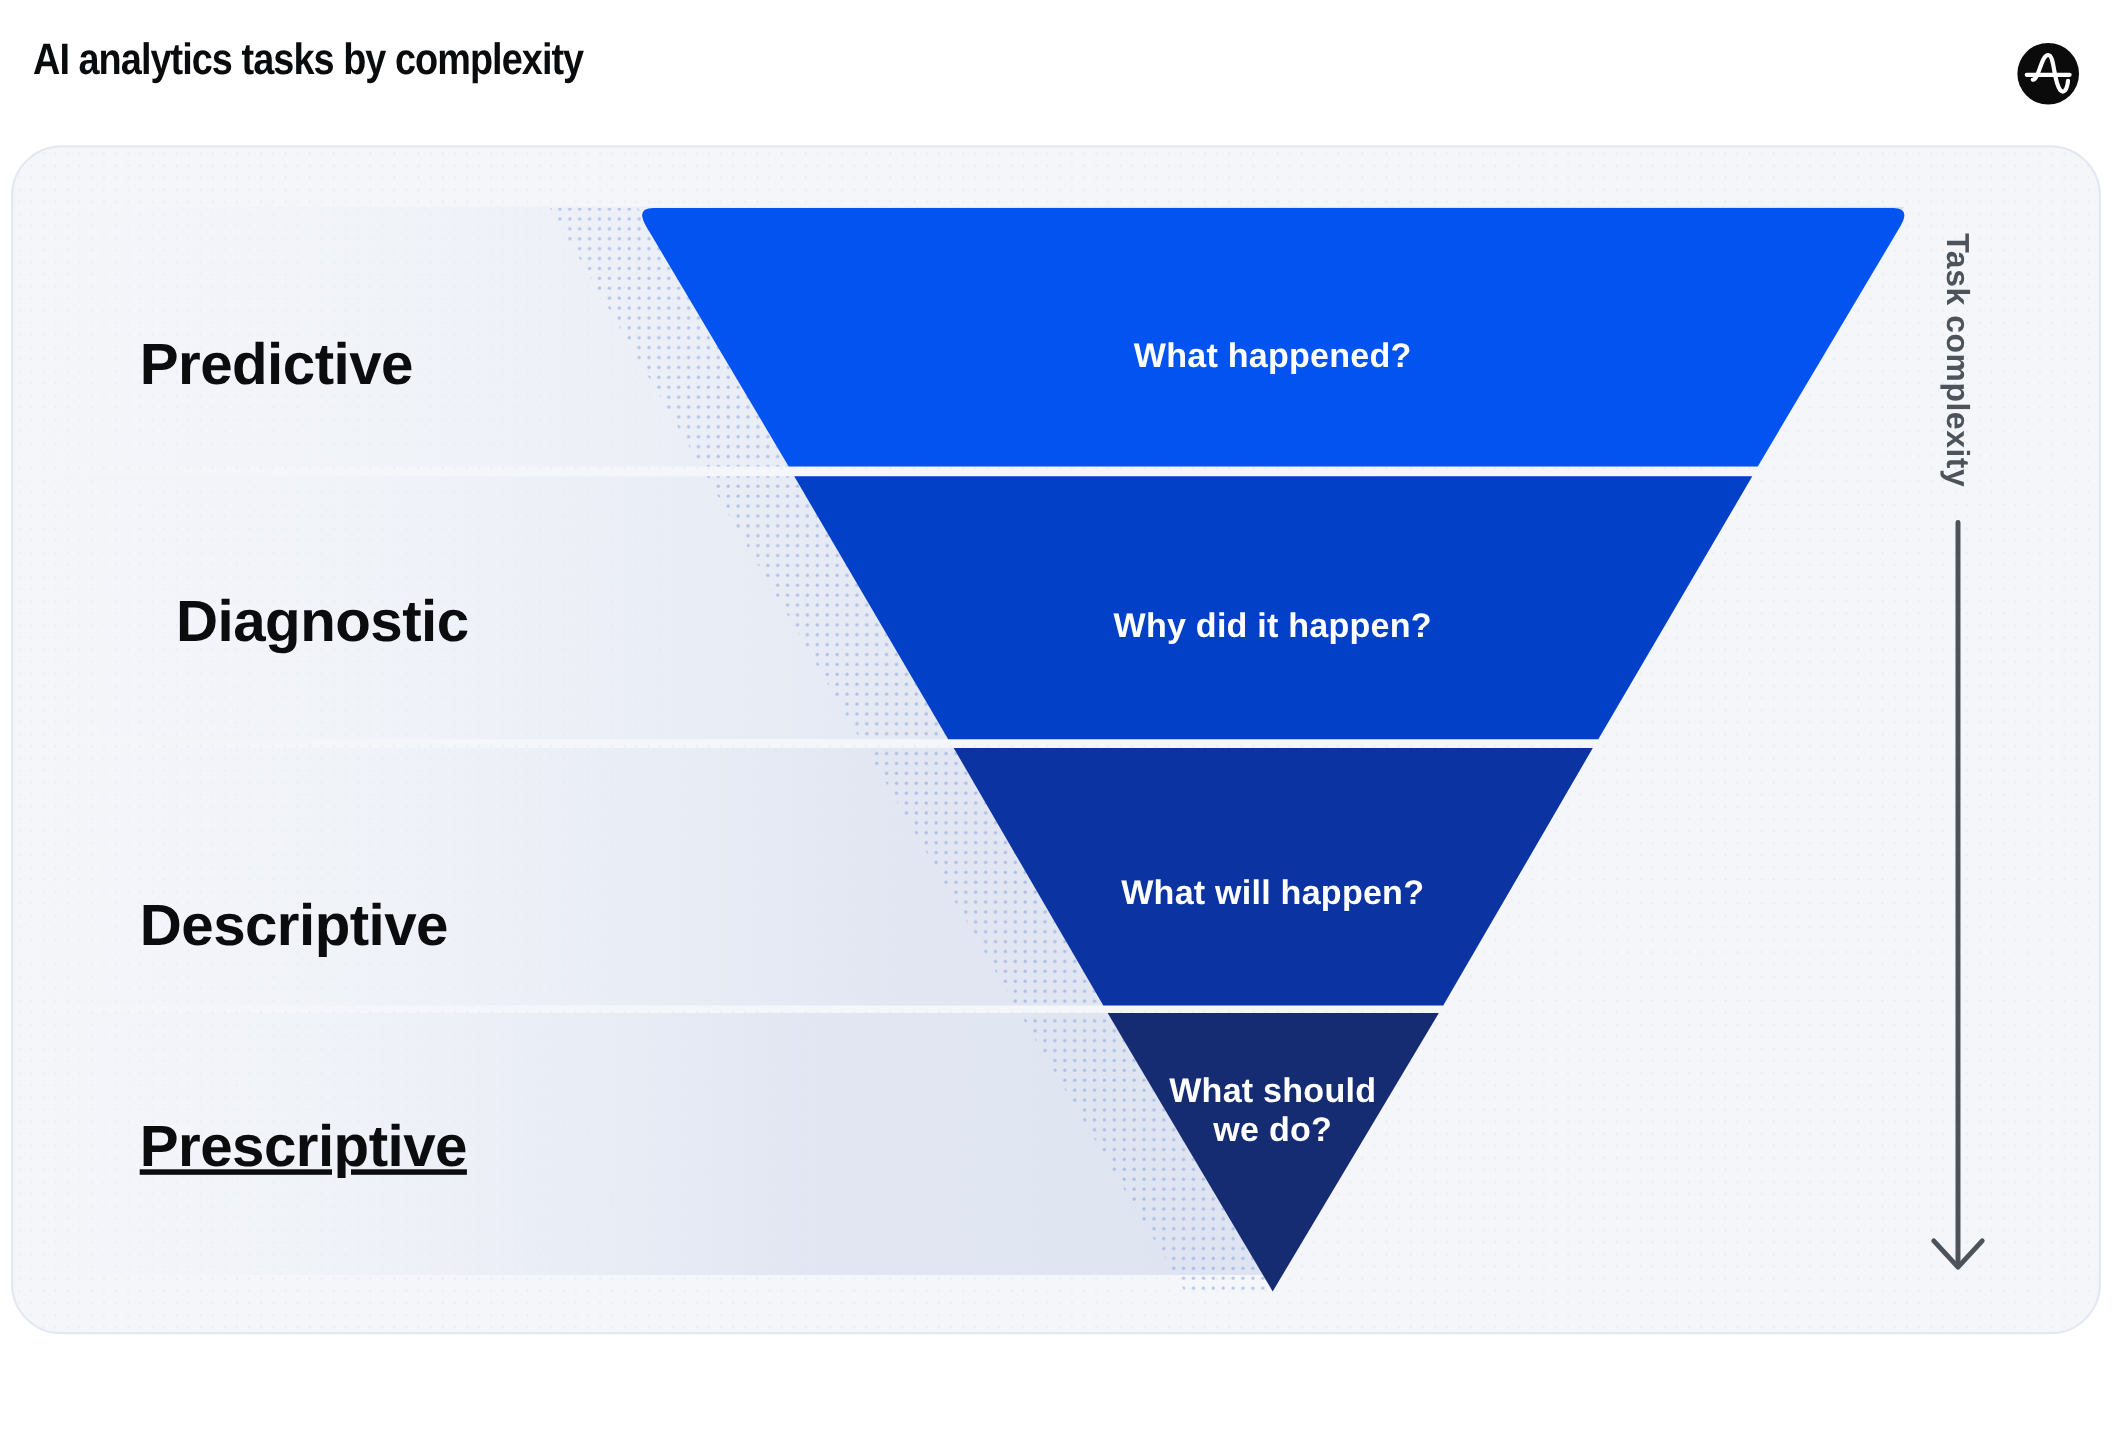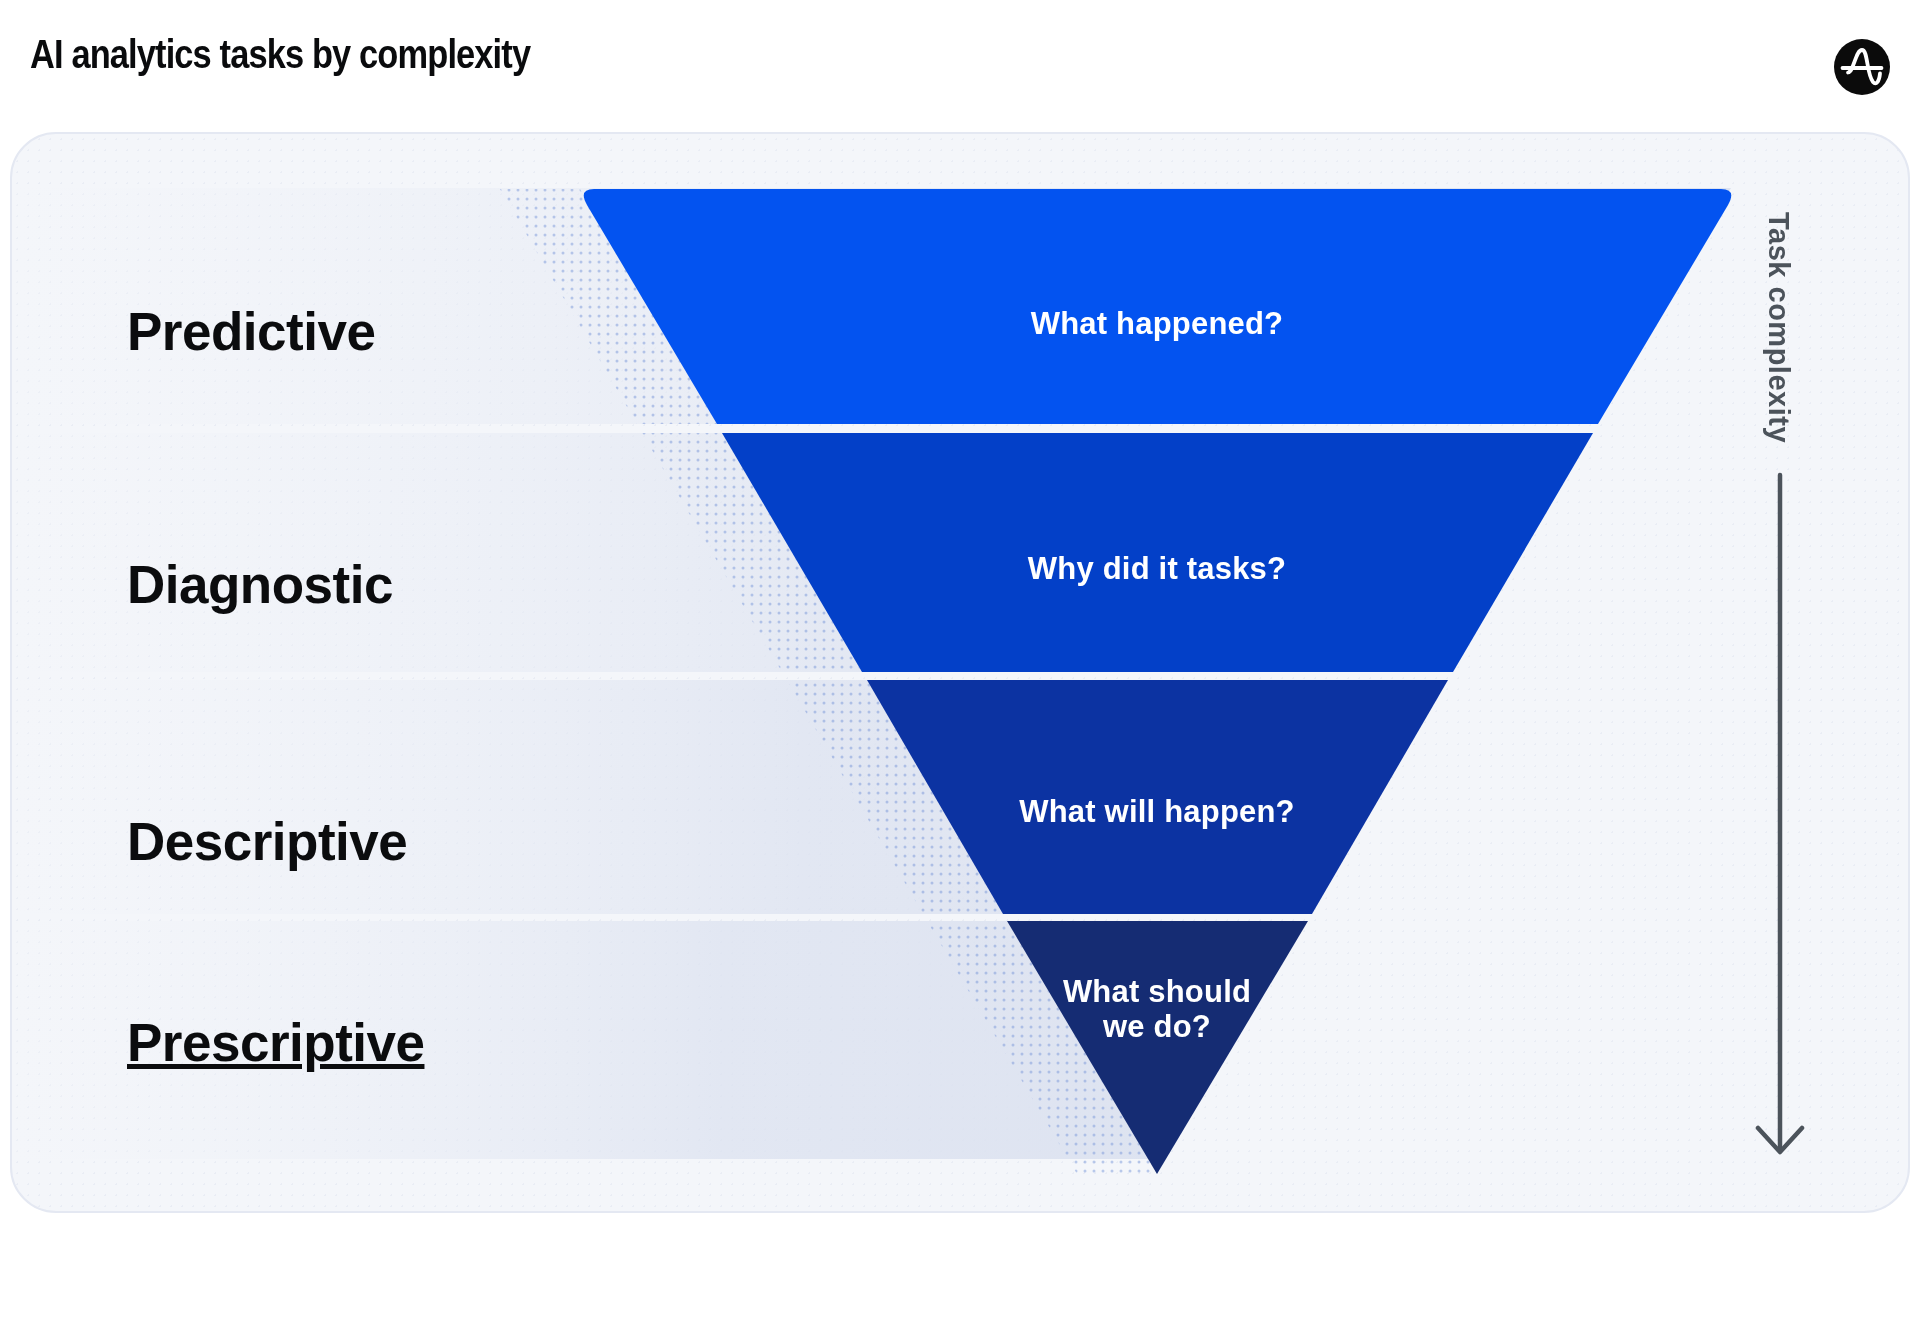--- a/index.html
+++ b/index.html
@@ -28,21 +28,21 @@
     overflow: hidden;
   }
   .funnel-svg { position: absolute; left: 0; top: 0; width: 1900px; height: 1081px; display: block; }
 
   
   .row-label {
     position: absolute; left: 115px;
     font-size: 53px; font-weight: bold; color: #0b0c0e;
     letter-spacing: -0.5px; line-height: 56px; white-space: nowrap;
   }
-  .rl1 { top: 170px; }  .rl2 { top: 423px; }  .rl3 { top: 680px; }  .rl4 { top: 881px; text-decoration: underline; }
+  .rl1 { top: 170px; }  .rl2 { top: 404px; margin-left: 33px; }  .rl3 { top: 680px; }  .rl4 { top: 881px; text-decoration: underline; }
 
   .question {
     position: absolute; left: 895px; width: 500px; text-align: center;
     font-size: 31px; font-weight: bold; color: #ffffff;
     line-height: 36px; letter-spacing: 0.2px; margin-top: 17px;
   }
   .q1 { top: 155px; }  .q2 { top: 400px; }  .q3 { top: 643px; }
   .q4 { top: 823px; left: 1030px; width: 230px; line-height: 35px; }
 
   .axis-label {
@@ -108,21 +108,21 @@
         <path d="M 1746,994 L 1768,1018 L 1790,994"></path>
       </g>
     </svg>
 
     <div class="row-label rl1">Predictive</div>
     <div class="row-label rl2">Diagnostic</div>
     <div class="row-label rl3">Descriptive</div>
     <div class="row-label rl4">Prescriptive</div>
 
     <div class="question q1">What happened?</div>
-    <div class="question q2">Why did it tasks?</div>
+    <div class="question q2">Why did it happen?</div>
     <div class="question q4">What should we do?</div>
     <div class="question q3">What will happen?</div>
 
     <div class="axis-label">Task complexity</div>
 
   </div>
 
 
 </div>
 

